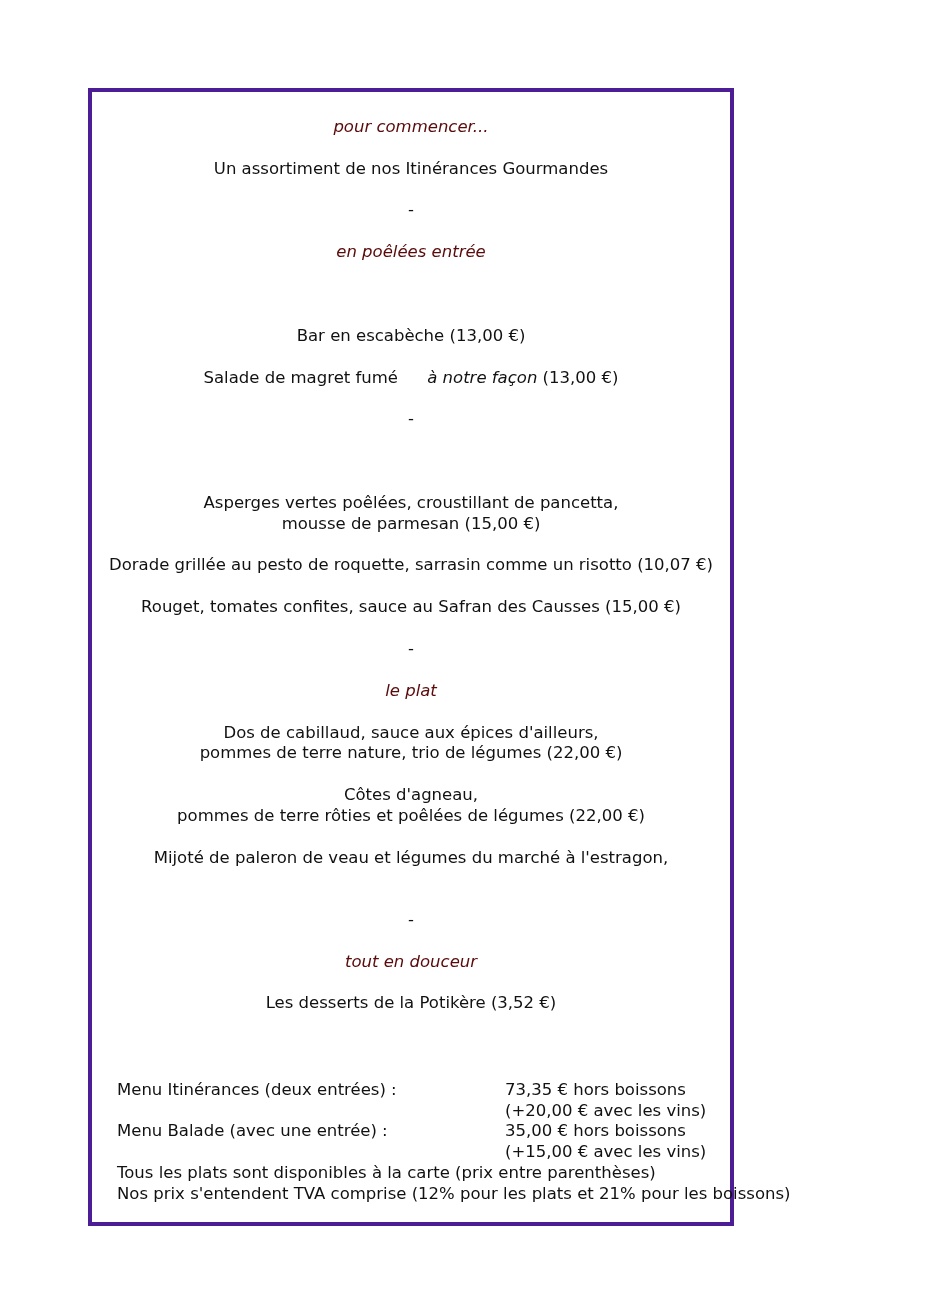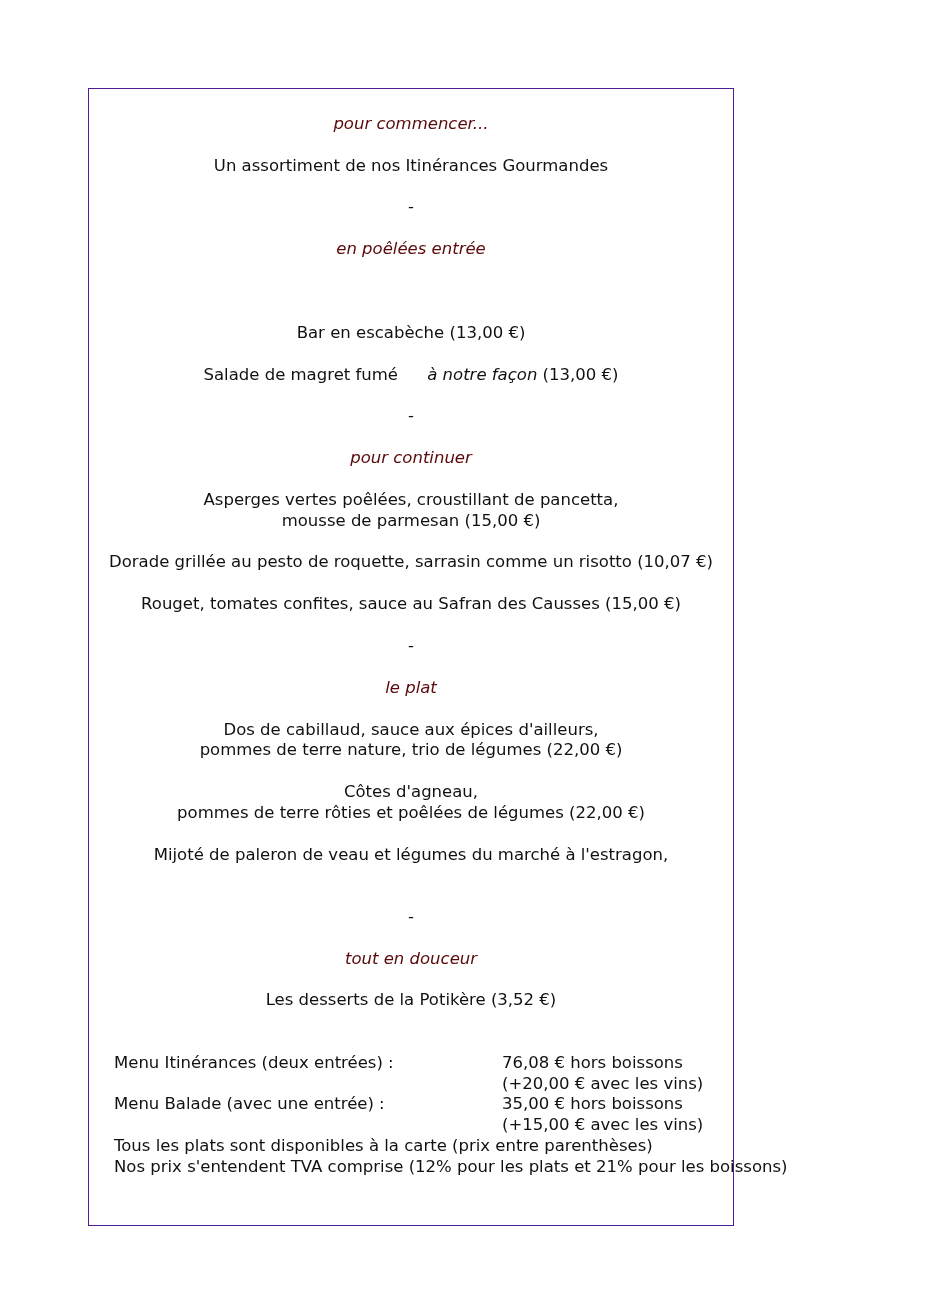--- a/index.html
+++ b/index.html
@@ -1,63 +1,62 @@
 <!DOCTYPE html>
 <html><head>
 <meta charset="utf-8">
 <style>
   html, body { margin: 0; padding: 0; background: #ffffff; }
   body { width: 929px; height: 1316px; position: relative; font-family: "DejaVu Sans", sans-serif; color: #111; }
   .page {
     position: absolute; left: 88px; top: 88px; width: 646px; height: 1138px;
-    border: 1px solid #4c1d95; box-sizing: border-box; background: #fff;
+    border: 4px solid #4c1d95; box-sizing: border-box; background: #fff;
   }
   .row { position: absolute; left: 0; width: 100%; text-align: center; font-size: 16.5px; line-height: 21px; }
   .head { color: #5a0a0a; font-style: italic; }
   .dash { }
   .it { font-style: italic; margin-left: 24px; }
-  .foot { position: absolute; left: 25px; font-size: 16.5px; line-height: 20.8px; white-space: nowrap; }
+  .foot { position: absolute; left: 25px; font-size: 16.5px; line-height: 20.8px; white-space: nowrap; margin-top: 24px; }
   .foot .lbl { position: absolute; left: 0; }
   .foot .val { position: absolute; left: 388px; }
 </style>
 </head>
 <body>
 
 <div class="page">
 
   <div class="row head" style="top:24px">pour commencer...</div>
   <div class="row" style="top:66px">Un assortiment de nos Itinérances Gourmandes</div>
   <div class="row dash" style="top:107px">-</div>
 
   <div class="row head" style="top:149px">en poêlées entrée</div>
   <div class="row" style="top:233px">Bar en escabèche (13,00 €)</div>
   <div class="row" style="top:275px"><span>Salade de magret fumé </span><span class="it">à notre façon</span><span> (13,00 €)</span></div>
   <div class="row dash" style="top:316px">-</div>
 
-  <div class="row head" style="top:358px">pour continuer</div>
   <div class="row" style="top:400px">Asperges vertes poêlées, croustillant de pancetta,</div>
   <div class="row" style="top:421px">mousse de parmesan (15,00 €)</div>
   <div class="row" style="top:462px">Dorade grillée au pesto de roquette, sarrasin comme un risotto (10,07 €)</div>
   <div class="row" style="top:504px">Rouget, tomates confites, sauce au Safran des Causses (15,00 €)</div>
   <div class="row dash" style="top:546px">-</div>
 
   <div class="row head" style="top:588px">le plat</div>
   <div class="row" style="top:630px">Dos de cabillaud, sauce aux épices d'ailleurs,</div>
   <div class="row" style="top:650px">pommes de terre nature, trio de légumes (22,00 €)</div>
   <div class="row" style="top:692px">Côtes d'agneau,</div>
   <div class="row" style="top:713px">pommes de terre rôties et poêlées de légumes (22,00 €)</div>
   <div class="row" style="top:755px">Mijoté de paleron de veau et légumes du marché à l'estragon,</div>
   <div class="row dash" style="top:817px">-</div>
 
   <div class="row head" style="top:859px">tout en douceur</div>
   <div class="row" style="top:900px">Les desserts de la Potikère (3,52 €)</div>
 
   <div class="foot" style="top:964px">
     <span class="lbl">Menu Itinérances (deux entrées) :</span>
-    <span class="val">76,08 € hors boissons</span>
+    <span class="val">73,35 € hors boissons</span>
   </div>
   <div class="foot" style="top:985px">
     <span class="val">(+20,00 € avec les vins)</span>
   </div>
   <div class="foot" style="top:1005px">
     <span class="lbl">Menu Balade (avec une entrée) :</span>
     <span class="val">35,00 € hors boissons</span>
   </div>
   <div class="foot" style="top:1026px">
     <span class="val">(+15,00 € avec les vins)</span>

